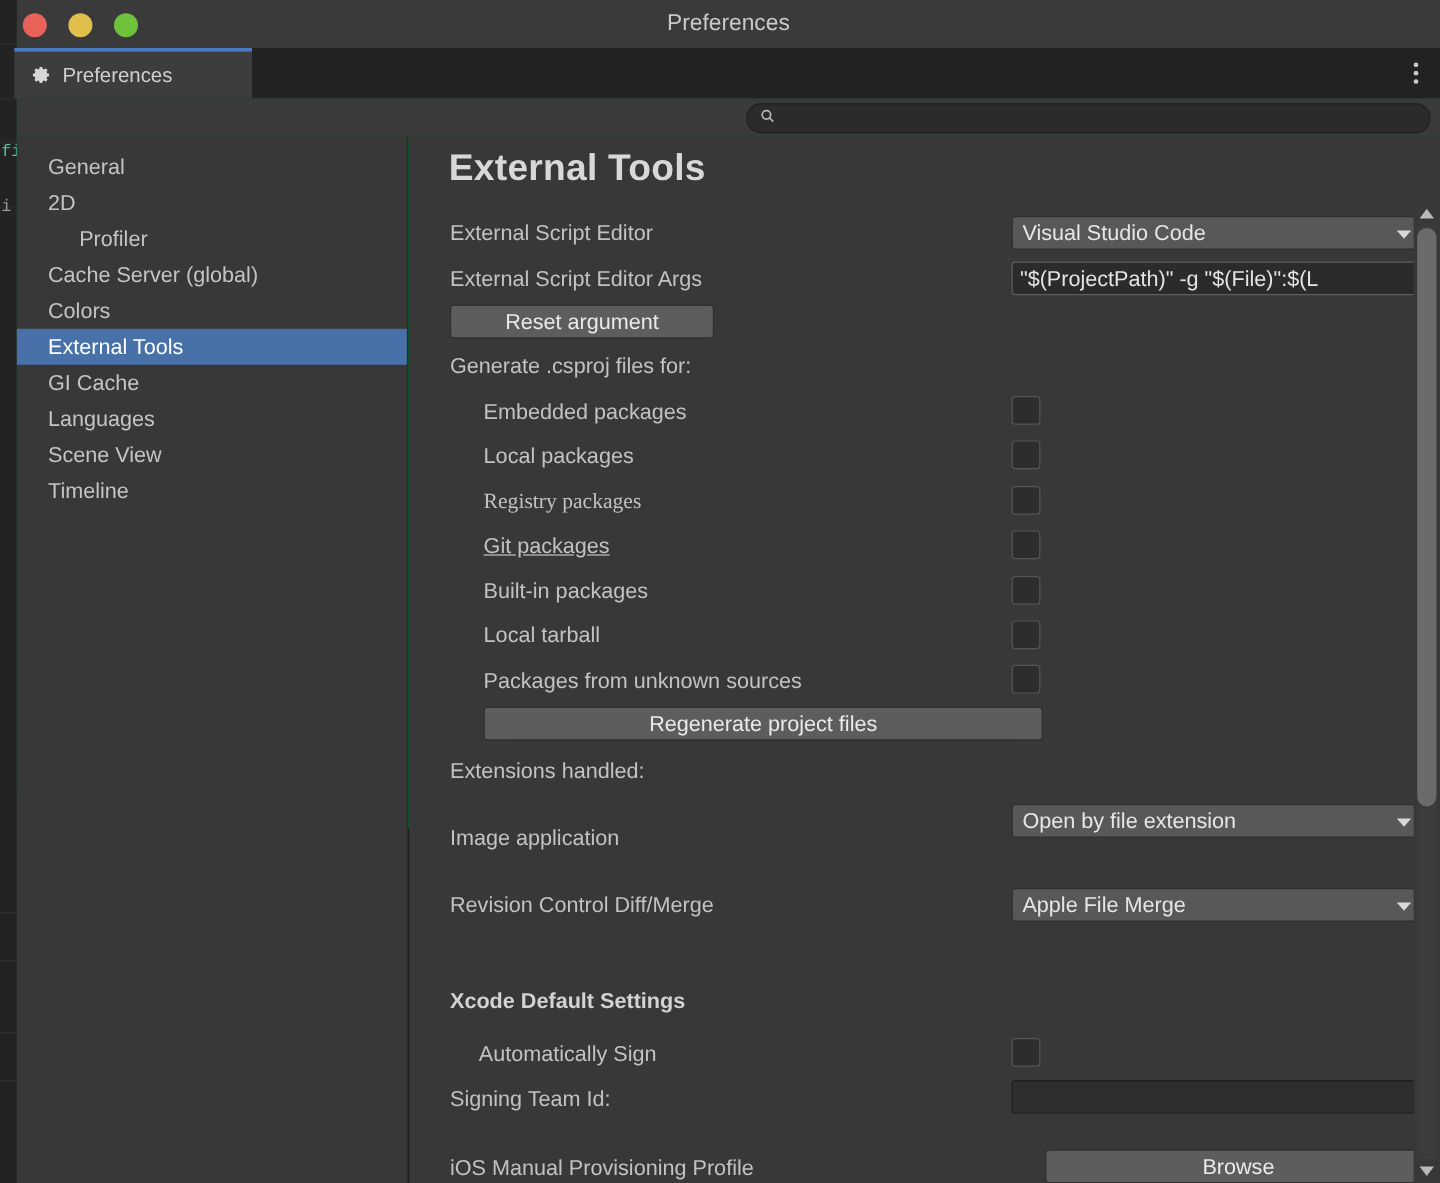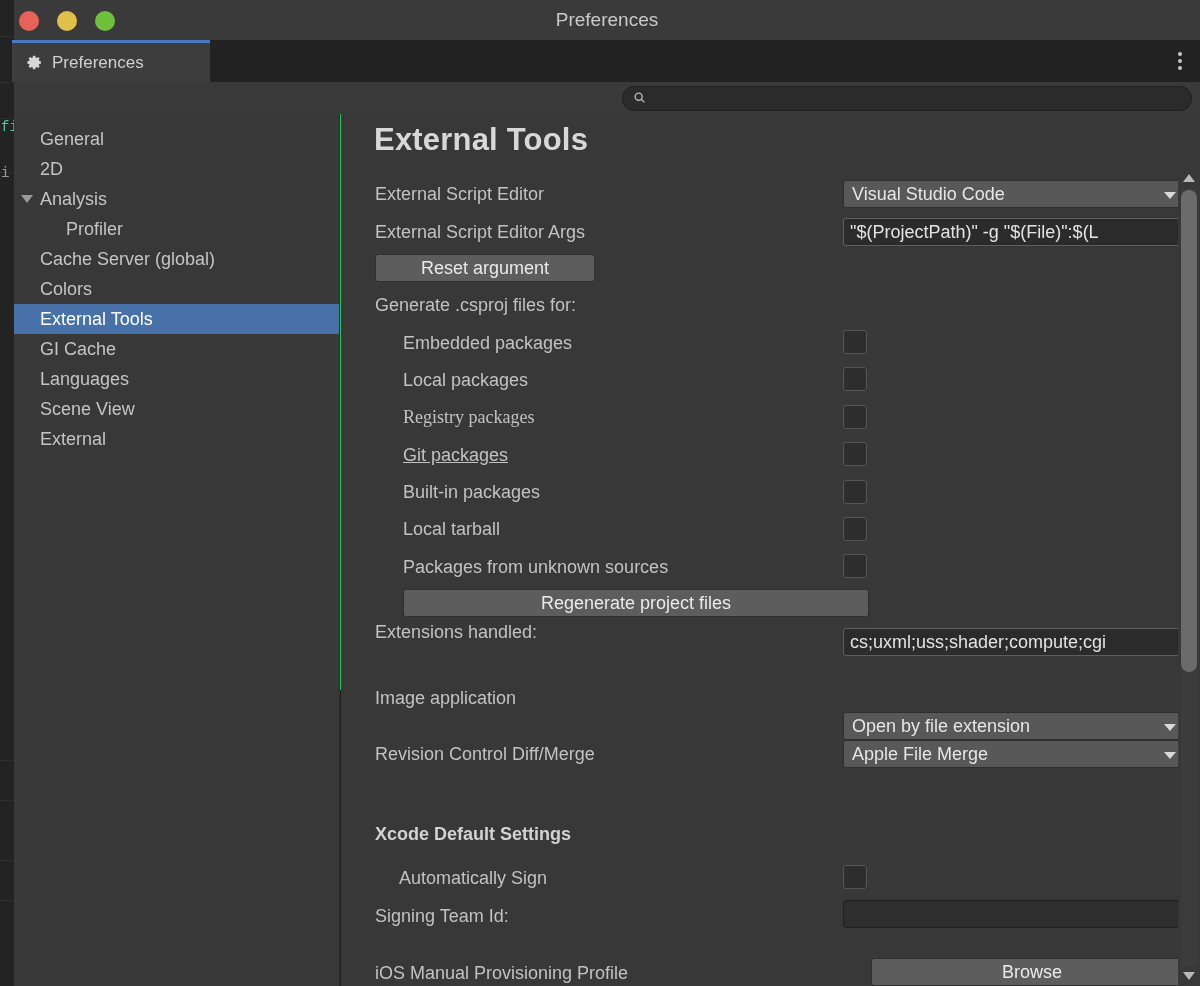--- a/index.html
+++ b/index.html
@@ -12,21 +12,21 @@
   #root { position: relative; width: 1200px; height: 986px; background: #202020; }
 
   
   .bg-strip { position: absolute; left: 0; top: 0; width: 14px; height: 986px; background: #232323; }
   .bg-line { position: absolute; left: 0; width: 14px; height: 1px; background: #2e2e2e; }
   .bg-glyph { position: absolute; left: 1px; font-size: 14px; line-height: 11px;
               font-family: "Liberation Mono", monospace; white-space: nowrap; }
 
   
   .window { position: absolute; left: 14px; top: 0; width: 1186px; height: 690px;
-            background: #22c55e; border-radius: 29px; }
+            background: #14532d; border-radius: 29px; }
 
   
   .titlebar { position: absolute; left: 0; top: 0; width: 1186px; height: 40px;
               background: #3a3a3a; }
   .lights { position: absolute; left: 5px; top: 11px; display: flex; gap: 18px; }
   .light { width: 20px; height: 20px; border-radius: 50%; }
   .win-title { position: absolute; left: 0; top: 0; width: 1186px; height: 40px;
                line-height: 40px; text-align: center; color: #c9c9c9;
                font-size: 19px; }
 
@@ -169,24 +169,20 @@
     <div class="body">
 
       <div class="sidebar">
         <div style="height:10px"></div>
         <div class="sitem">
           <span>General</span>
         </div>
         <div class="sitem">
           <span>2D</span>
         </div>
-        <div class="sitem">
-          <span class="tri"></span>
-          <span>Analysis</span>
-        </div>
         <div class="sitem child">
           <span>Profiler</span>
         </div>
         <div class="sitem">
           <span>Cache Server (global)</span>
         </div>
         <div class="sitem">
           <span>Colors</span>
         </div>
         <div class="sitem selected">
@@ -195,21 +191,21 @@
         <div class="sitem">
           <span>GI Cache</span>
         </div>
         <div class="sitem">
           <span>Languages</span>
         </div>
         <div class="sitem">
           <span>Scene View</span>
         </div>
         <div class="sitem">
-          <span>External</span>
+          <span>Timeline</span>
         </div>
       </div>
 
       <div class="main">
 
         <div class="page-title">External Tools</div>
 
         <div class="content">
 
           <div class="lbl" style="left:34px; top:14px;">External Script Editor</div>
@@ -243,27 +239,24 @@
           <div class="checkbox" style="left:502px; top:310px;"></div>
 
           <div class="lbl indent" style="top:349px;">Local tarball</div>
           <div class="checkbox" style="left:502px; top:347px;"></div>
 
           <div class="lbl indent" style="top:387px;">Packages from unknown sources</div>
           <div class="checkbox" style="left:502px; top:384px;"></div>
 
           <div class="btn" style="left:62px; top:419px; width:466px;">Regenerate project files</div>
 
-          <div class="lbl" style="left:34px; top:452px;">Extensions handled:</div>
-          <div class="textfield" style="left:502px; top:458px; width:350px;">
-            <span>cs;uxml;uss;shader;compute;cgi</span>
-          </div>
+          <div class="lbl" style="left:34px; top:462px;">Extensions handled:</div>
 
           <div class="lbl" style="left:34px; top:518px;">Image application</div>
-          <div class="dropdown" style="left:502px; top:542px; width:344px;text-align:center;">
+          <div class="dropdown" style="left:502px; top:500px; width:344px;text-align:center;">
             <span>Open by file extension</span>
             <span class="dd-caret"></span>
           </div>
 
           <div class="lbl" style="left:34px; top:574px;">Revision Control Diff/Merge</div>
           <div class="dropdown" style="left:502px; top:570px; width:344px;">
             <span>Apple File Merge</span>
             <span class="dd-caret"></span>
           </div>
 

